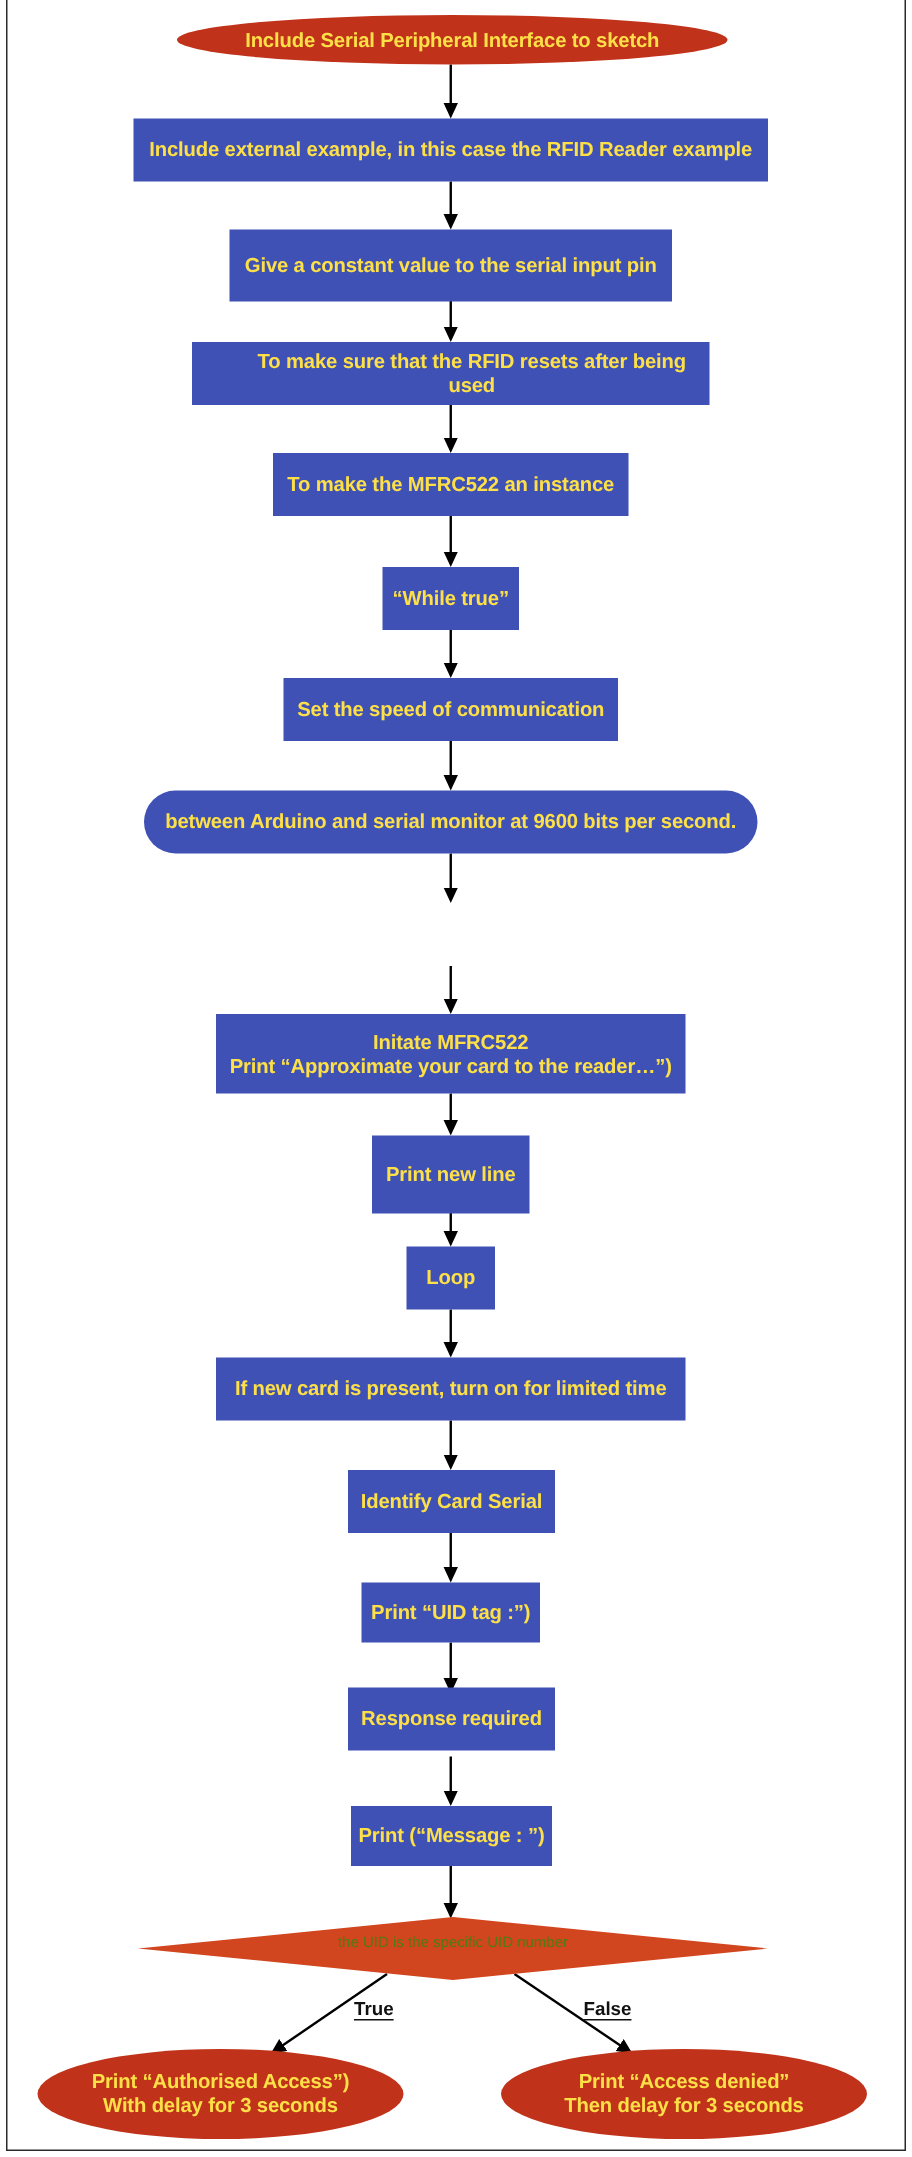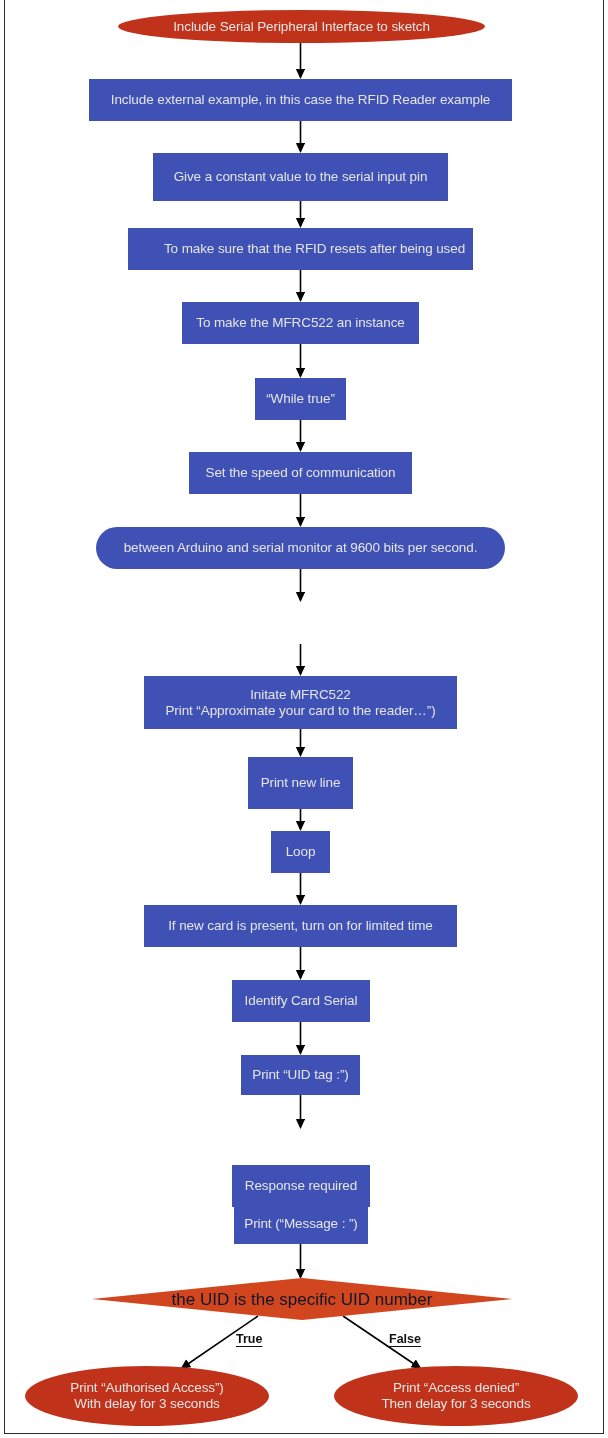--- a/index.html
+++ b/index.html
@@ -29,24 +29,25 @@
     box-sizing: border-box;
     pointer-events: none;
   }
   .node {
     position: absolute;
     box-sizing: border-box;
     display: flex;
     align-items: center;
     justify-content: center;
     text-align: center;
-    color: #e5e5e5;
+    color: #fde047;
     line-height: 1.18;
     white-space: pre-line;
     letter-spacing: -0.1px;
+    font-weight: bold;
   }
   .process {
     background: #3f51b5;
     font-size: 13.5px;
   }
   .terminator {
     background: #c0331a;
     border-radius: 50%;
     font-size: 13.5px;
   }
@@ -55,22 +56,22 @@
   }
   .decision-wrap svg {
     position: absolute;
     left: 0;
     top: 0;
   }
   .decision-label {
     position: absolute;
     width: 100%;
     text-align: center;
-    color: #0f172a;
-    font-size: 17px;
+    color: #4d7c0f;
+    font-size: 10px;
     line-height: 1.18;
   }
   .connector {
     position: absolute;
   }
   .edge-label {
     position: absolute;
     font-size: 12.5px;
     font-weight: bold;
     color: #111111;
@@ -139,21 +140,21 @@
   <div class="node process" style="left:248px;top:757px;width:105px;height:52px;">Print new line</div>
 
   <div class="node process" style="left:271px;top:831px;width:59px;height:42px;">Loop</div>
 
   <div class="node process" style="left:144px;top:905px;width:313px;height:42px;">If new card is present, turn on for limited time</div>
 
   <div class="node process" style="left:232px;top:980px;width:138px;height:42px;">Identify Card Serial</div>
 
   <div class="node process" style="left:241px;top:1055px;width:119px;height:40px;">Print “UID tag :”)</div>
 
-  <div class="node process" style="left:232px;top:1165px;width:138px;height:42px;">Response required</div>
+  <div class="node process" style="left:232px;top:1125px;width:138px;height:42px;">Response required</div>
 
   <div class="node process" style="left:234px;top:1204px;width:134px;height:40px;">Print (“Message : ”)</div>
 
   <div class="decision-wrap" style="left:92px;top:1278px;width:420px;height:42px;">
     <svg width="420" height="42">
       <polygon points="210,0 420,21 210,42 0,21" fill="#d2461f"></polygon>
     </svg>
     <div class="decision-label" style="top:12px;">the UID is the specific UID number</div>
   </div>
 

